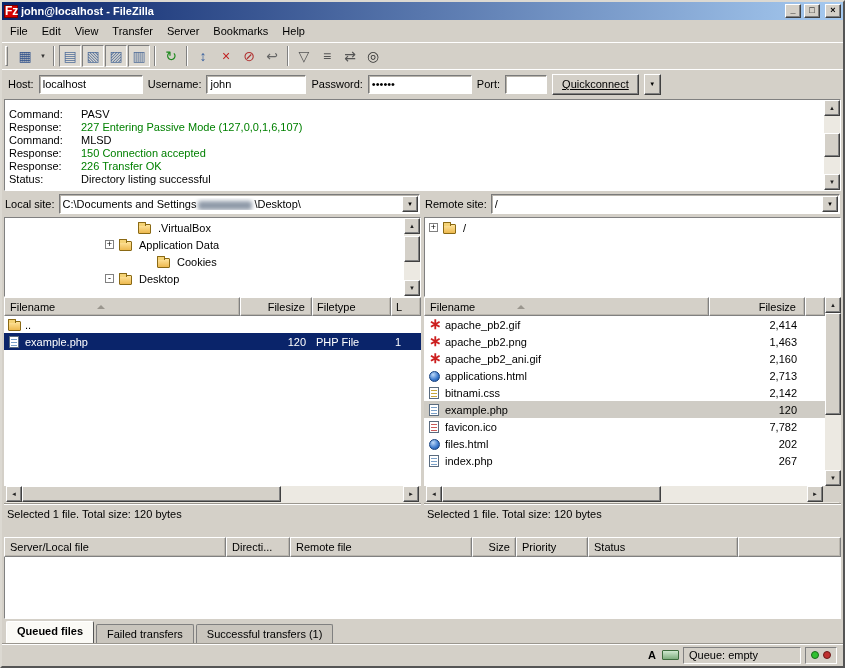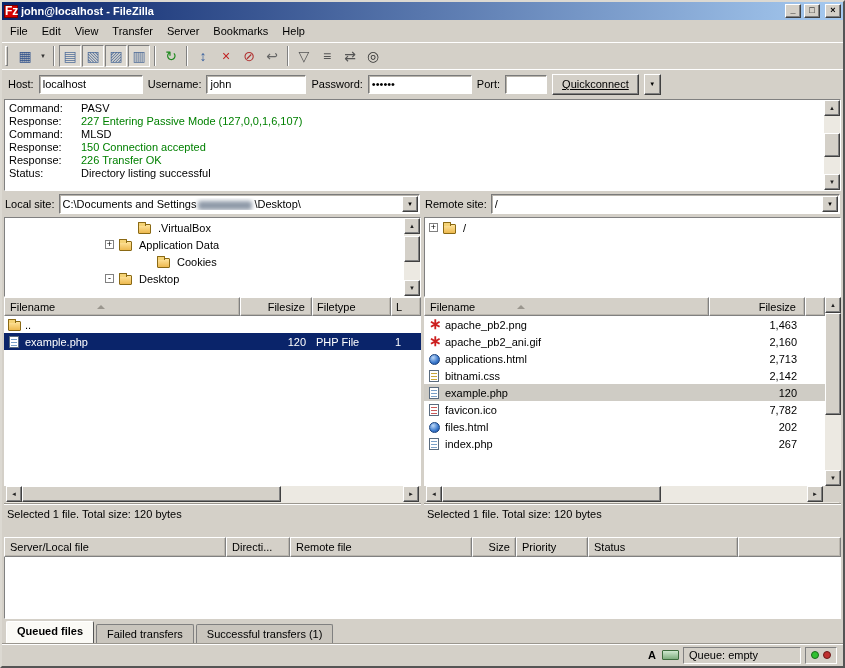--- a/index.html
+++ b/index.html
@@ -39,21 +39,21 @@
     box-shadow:inset 1px 1px 0 #b8b4ac; font-family:inherit; font-size:11px; padding:1px 3px; }
   .w-host{width:104px;} .w-user{width:100px;} .w-pass{width:104px;} .w-port{width:42px;}
   .qc-btn { height:21px; background:#d4d0c8; border:1px solid; border-color:#fff #404040 #404040 #fff;
     box-shadow:inset -1px -1px 0 #808080; padding:0 9px; font-family:inherit; font-size:11px; text-decoration:underline; }
   .qc-drop { width:17px; height:21px; background:#d4d0c8; border:1px solid; border-color:#fff #404040 #404040 #fff;
     box-shadow:inset -1px -1px 0 #808080; font-size:6px; text-align:center; line-height:19px; }
 
   
   .log { height:92px; flex:none; margin:1px 2px 0 2px; background:#fff; border:1px solid; border-color:#808080 #fff #fff #808080;
     display:flex; overflow:hidden; }
-  .log-lines { flex:1; padding:2px 4px; line-height:13px; overflow:hidden; }
+  .log-lines { flex:1; padding:8px 4px; line-height:13px; overflow:hidden; }
   .log-line { display:flex; white-space:nowrap; }
   .log-type { width:72px; flex:none; }
 
   
   .vscroll { width:16px; flex:none; background:#ece9e2; display:flex; flex-direction:column; }
   .scroll-btn { width:16px; height:16px; flex:none; background:#d4d0c8; border:1px solid; border-color:#fff #404040 #404040 #fff;
     box-shadow:inset -1px -1px 0 #808080; font-size:6px; display:flex; align-items:center; justify-content:center; color:#222; }
   .vtrack { flex:1; position:relative; }
   .vthumb { position:absolute; left:0; width:16px; background:#d4d0c8; border:1px solid; border-color:#fff #404040 #404040 #fff;
     box-shadow:inset -1px -1px 0 #808080; }
@@ -332,20 +332,27 @@
           <div class="list-header">
             <span class="col-h rc-name">
                 <span>Filename</span>
                 <span class="sort-asc"></span>
               </span>
             <span class="col-h rc-size" style="justify-content:flex-end;">Filesize</span>
             <span class="col-h" style="flex:1;"></span>
           </div>
           <div class="list-body">
 
+              <div class="file-row">
+                <span class="cell name-cell rc-name">
+                  <span class="ficon icon-image"></span>
+                  <span>apache_pb2.gif</span>
+                </span>
+                <span class="cell rc-size">2,414</span>
+              </div>
 
               <div class="file-row">
                 <span class="cell name-cell rc-name">
                   <span class="ficon icon-image"></span>
                   <span>apache_pb2.png</span>
                 </span>
                 <span class="cell rc-size">1,463</span>
               </div>
 
               <div class="file-row">

